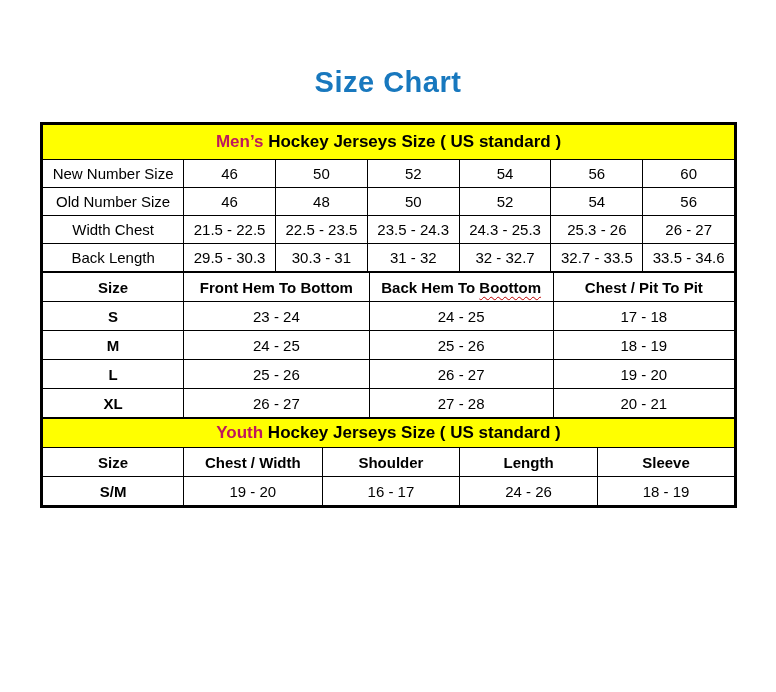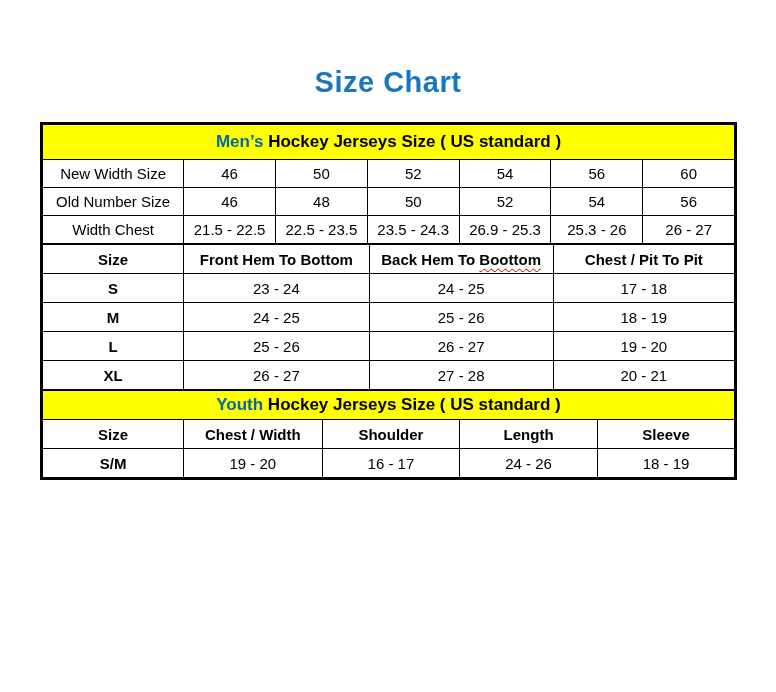--- a/index.html
+++ b/index.html
@@ -47,21 +47,21 @@
     overflow: hidden;
     white-space: nowrap;
   }
   th { font-weight: bold; }
   td.band {
     background: #FFFF00;
     font-weight: bold;
     font-size: 17px;
     height: 34px;
   }
-  .band .hl { color: #0369a1; }
+  .band .hl { color: #be185d; }
   .t-mens  td, .t-mens  th { height: 27px; }
   .t-mens  td.band  { height: 34px; }
   .t-womens td, .t-womens th { height: 28px; }
   .t-womens td.band { height: 33px; }
   .t-youth td, .t-youth th { height: 28px; margin-top: 28px; }
   .t-youth td.band  { height: 28px; }
   .t-womens td.rowlabel, .t-youth td.rowlabel { font-weight: bold; }
   .squiggle {
     text-decoration: underline wavy #C00000;
     text-decoration-thickness: 1px;
@@ -82,21 +82,21 @@
           <col style="width: 13.27%;">
           <col style="width: 13.27%;">
           <col style="width: 13.27%;">
           <col style="width: 13.25%;">
         </colgroup>
         <tbody>
           <tr>
             <td colspan="7" class="band"><span class="hl">Men’s</span> Hockey Jerseys Size ( US standard )</td>
           </tr>
           <tr>
-            <td class="rowlabel">New Width Size</td>
+            <td class="rowlabel">New Number Size</td>
             <td>46</td>
             <td>50</td>
             <td>52</td>
             <td>54</td>
             <td>56</td>
             <td>60</td>
           </tr>
           <tr>
             <td class="rowlabel">Old Number Size</td>
             <td>46</td>
@@ -104,23 +104,32 @@
             <td>50</td>
             <td>52</td>
             <td>54</td>
             <td>56</td>
           </tr>
           <tr>
             <td class="rowlabel">Width Chest</td>
             <td>21.5 - 22.5</td>
             <td>22.5 - 23.5</td>
             <td>23.5 - 24.3</td>
-            <td>26.9 - 25.3</td>
+            <td>24.3 - 25.3</td>
             <td>25.3 - 26</td>
             <td>26 - 27</td>
+          </tr>
+          <tr>
+            <td class="rowlabel">Back Length</td>
+            <td>29.5 - 30.3</td>
+            <td>30.3 - 31</td>
+            <td>31 - 32</td>
+            <td>32 - 32.7</td>
+            <td>32.7 - 33.5</td>
+            <td>33.5 - 34.6</td>
           </tr>
         </tbody>
       </table>
       <table class="t-womens">
         <colgroup>
           <col style="width: 20.4%;">
           <col style="width: 26.8%;">
           <col style="width: 26.6%;">
           <col style="width: 26.2%;">
         </colgroup>

